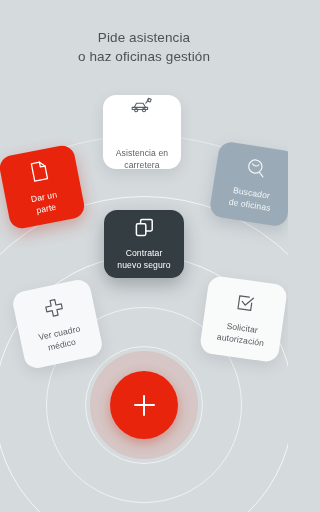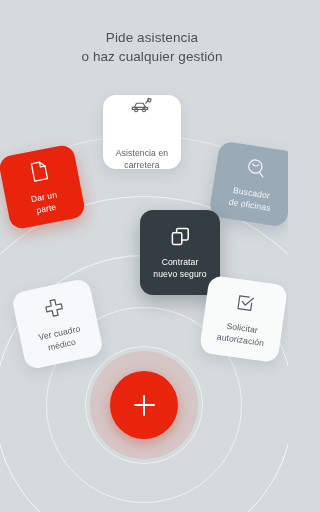--- a/index.html
+++ b/index.html
@@ -42,21 +42,21 @@
   .arc.r3 { width: 300px;  height: 300px;  left: 144px; top: 405px; transform: translate(-50%,-50%);
             border-color: rgba(255,255,255,0.75); }
   .arc.r4 { width: 418px;  height: 418px;  left: 144px; top: 405px; transform: translate(-50%,-50%);
             border-color: rgba(255,255,255,0.70); }
   .arc.r5 { width: 540px;  height: 540px;  left: 144px; top: 405px; transform: translate(-50%,-50%);
             border-color: rgba(255,255,255,0.45); }
 
   
   .header {
     position: absolute;
-    left: 8px; top: 28px;
+    left: 0; top: 28px;
     width: 288px;
     text-align: center;
   }
   .header-line {
     display: block;
     color: #4a5257;
     font-size: 13.5px;
     line-height: 19px;
     letter-spacing: 0.1px;
   }
@@ -104,26 +104,25 @@
   }
   .card-offices {
     width: 78px; height: 76px;
     left: 214px; top: 146px;
     background: #9aaab6;
     color: #f2f5f7;
     transform: rotate(9deg);
     box-shadow: 0 6px 15px rgba(80,95,110,0.22);
   }
   .card-contract {
-    width: 80px; height: 85px;
+    width: 80px; height: 68px;
     left: 104px; top: 210px;
     background: #333d42;
     color: #ffffff;
     box-shadow: 0 7px 18px rgba(40,50,56,0.32);
-    margin-left: 36px;
   }
   .card-medical {
     width: 79px; height: 78px;
     left: 18px; top: 285px;
     background: #f7f8f9;
     color: #565c61;
     transform: rotate(-12deg);
   }
   .card-auth {
     width: 79px; height: 78px;
@@ -173,21 +172,21 @@
   <div class="arc-layer">
     <div class="arc r1"></div>
     <div class="arc r2"></div>
     <div class="arc r3"></div>
     <div class="arc r4"></div>
     <div class="arc r5"></div>
   </div>
 
   <div class="header">
     <span class="header-line">Pide asistencia</span>
-    <span class="header-line">o haz cualquier gestión</span>
+    <span class="header-line">o haz oficinas gestión</span>
   </div>
 
   <div class="card card-roadside">
     <span class="card-icon">
       <svg width="24" height="20" viewBox="0 0 24 20" fill="none" stroke="#5b6166" stroke-width="1.1" stroke-linecap="round" stroke-linejoin="round">
         <path d="M2.2 13.4h15.4v2.1H2.2z"></path>
         <path d="M4.2 13.4l2.3-4.1h6.6l2.4 4.1"></path>
         <circle cx="6.2" cy="16.2" r="1.6"></circle>
         <circle cx="14" cy="16.2" r="1.6"></circle>
         <path d="M15.8 9.1l3-3.6"></path>

